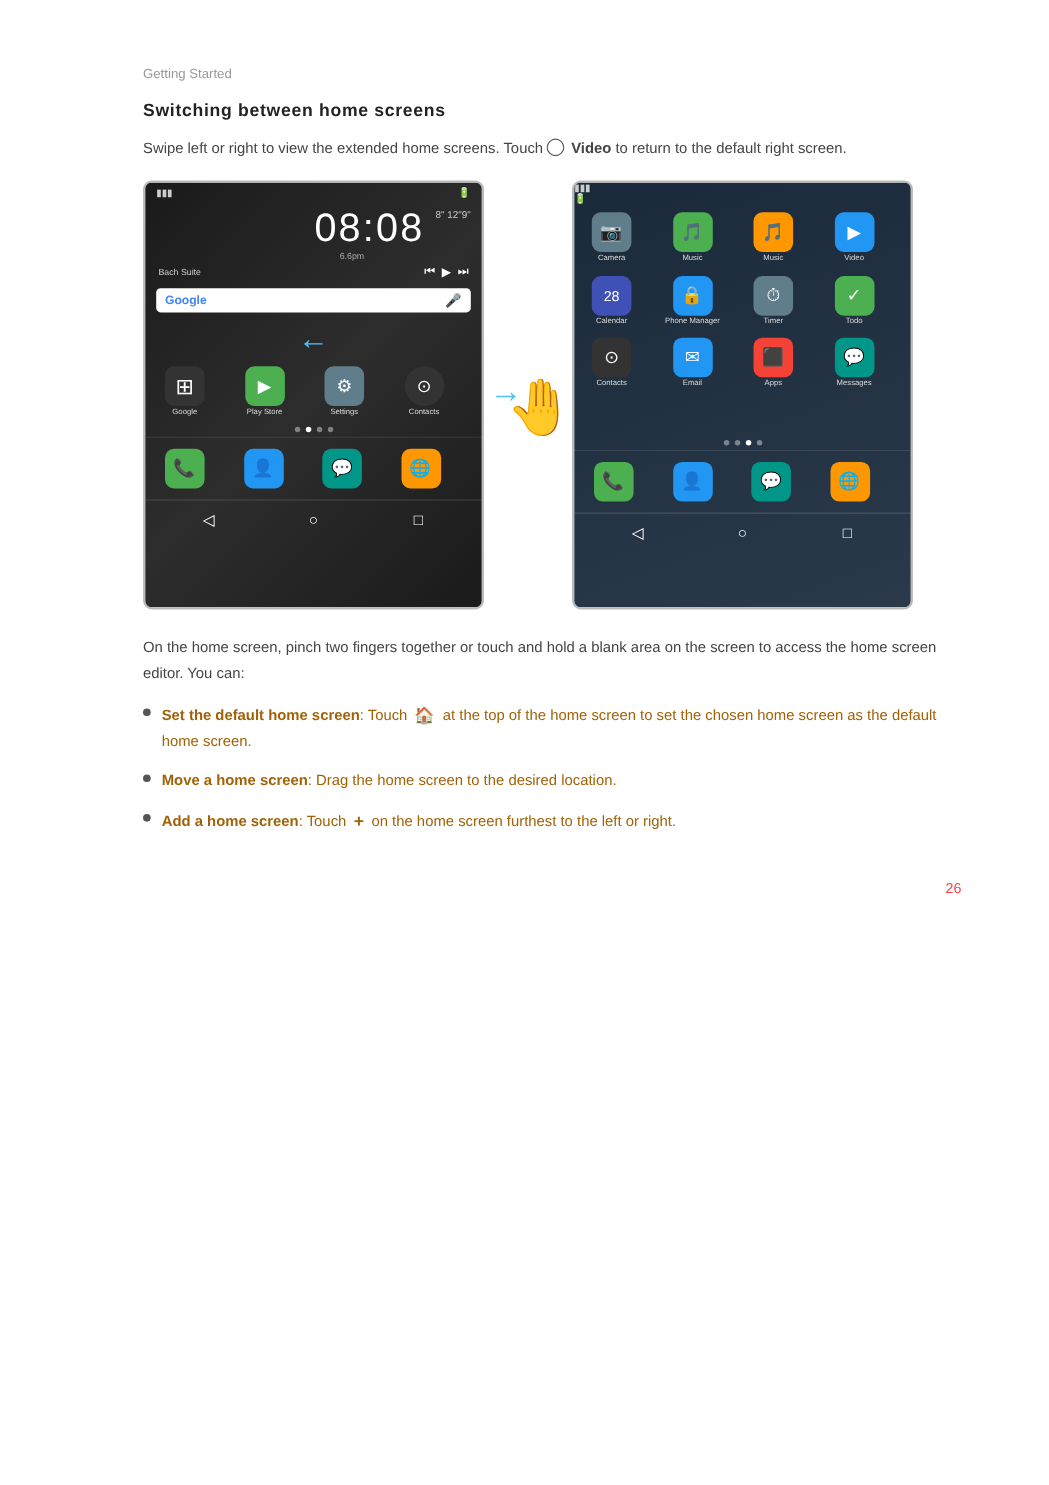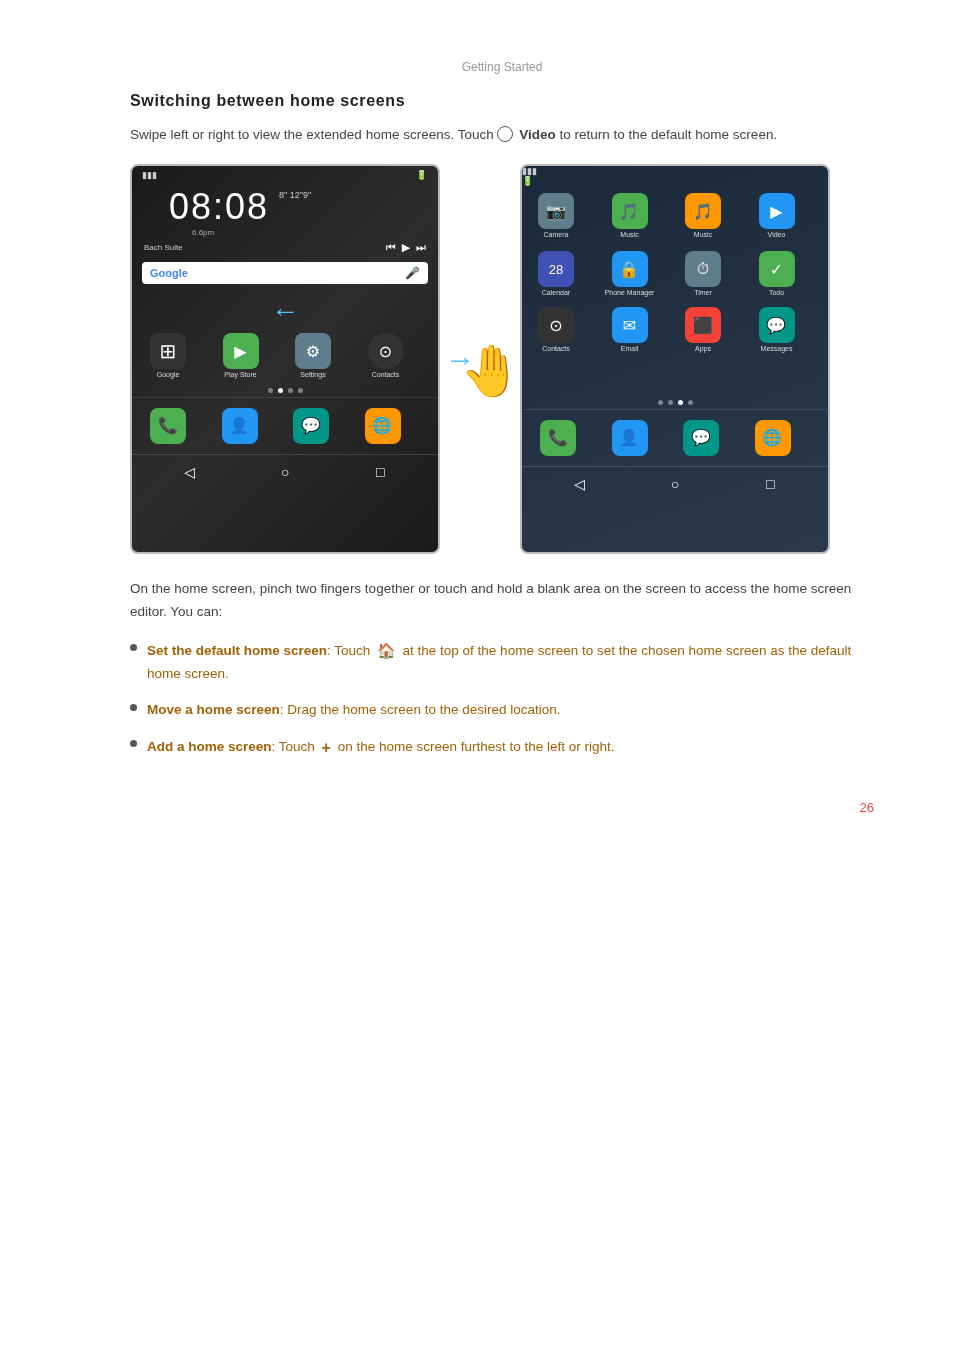--- a/index.html
+++ b/index.html
@@ -6,21 +6,21 @@
     body {
       background: #fff;
       font-family: Arial, sans-serif;
       font-size: 14px;
       color: #333;
       width: 954px;
       min-height: 1350px;
       padding: 60px 80px 60px 130px;
     }
     .page-header {
-      text-align: center;
+      text-align: left;
       color: #999;
       font-size: 12px;
       margin-bottom: 18px;
     }
     .section-title {
       font-size: 16px;
       font-weight: bold;
       color: #222;
       margin-bottom: 14px;
       letter-spacing: 0.04em;
@@ -273,33 +273,33 @@
 </div>
 
 <div class="section-title">
   <span>Switching  between  home  screens</span>
 </div>
 
 <div class="intro-text">
   <span>Swipe left or right to view the extended home screens. Touch</span>
   <span class="home-icon"></span>
   <span class="bold">Video</span>
-  <span>to return to the default home screen.</span>
+  <span>to return to the default right screen.</span>
 </div>
 
 <div class="phone-row">
 
   <div class="phone-mockup phone-left">
 
     <div class="status-bar">
       <div style="font-size:9px; color:#ccc;">▮▮▮</div>
       <div style="font-size:9px; color:#ccc;">🔋</div>
     </div>
 
-    <div style="display:flex; justify-content:flex-start; align-items:flex-start; padding: 0 27px;">
+    <div style="display:flex; justify-content:flex-end; align-items:flex-start; padding: 0 10px;">
       <div>
         <div class="time-display"><span>08:08</span></div>
         <div style="font-size:8px; color:#aaa; padding-left:2px;margin-left:31px;">
           <span>6.6pm</span>
         </div>
       </div>
       <div style="font-size:9px; color:#ccc; padding-top:6px;">
         <span>8" 12"9"</span>
       </div>
     </div>

